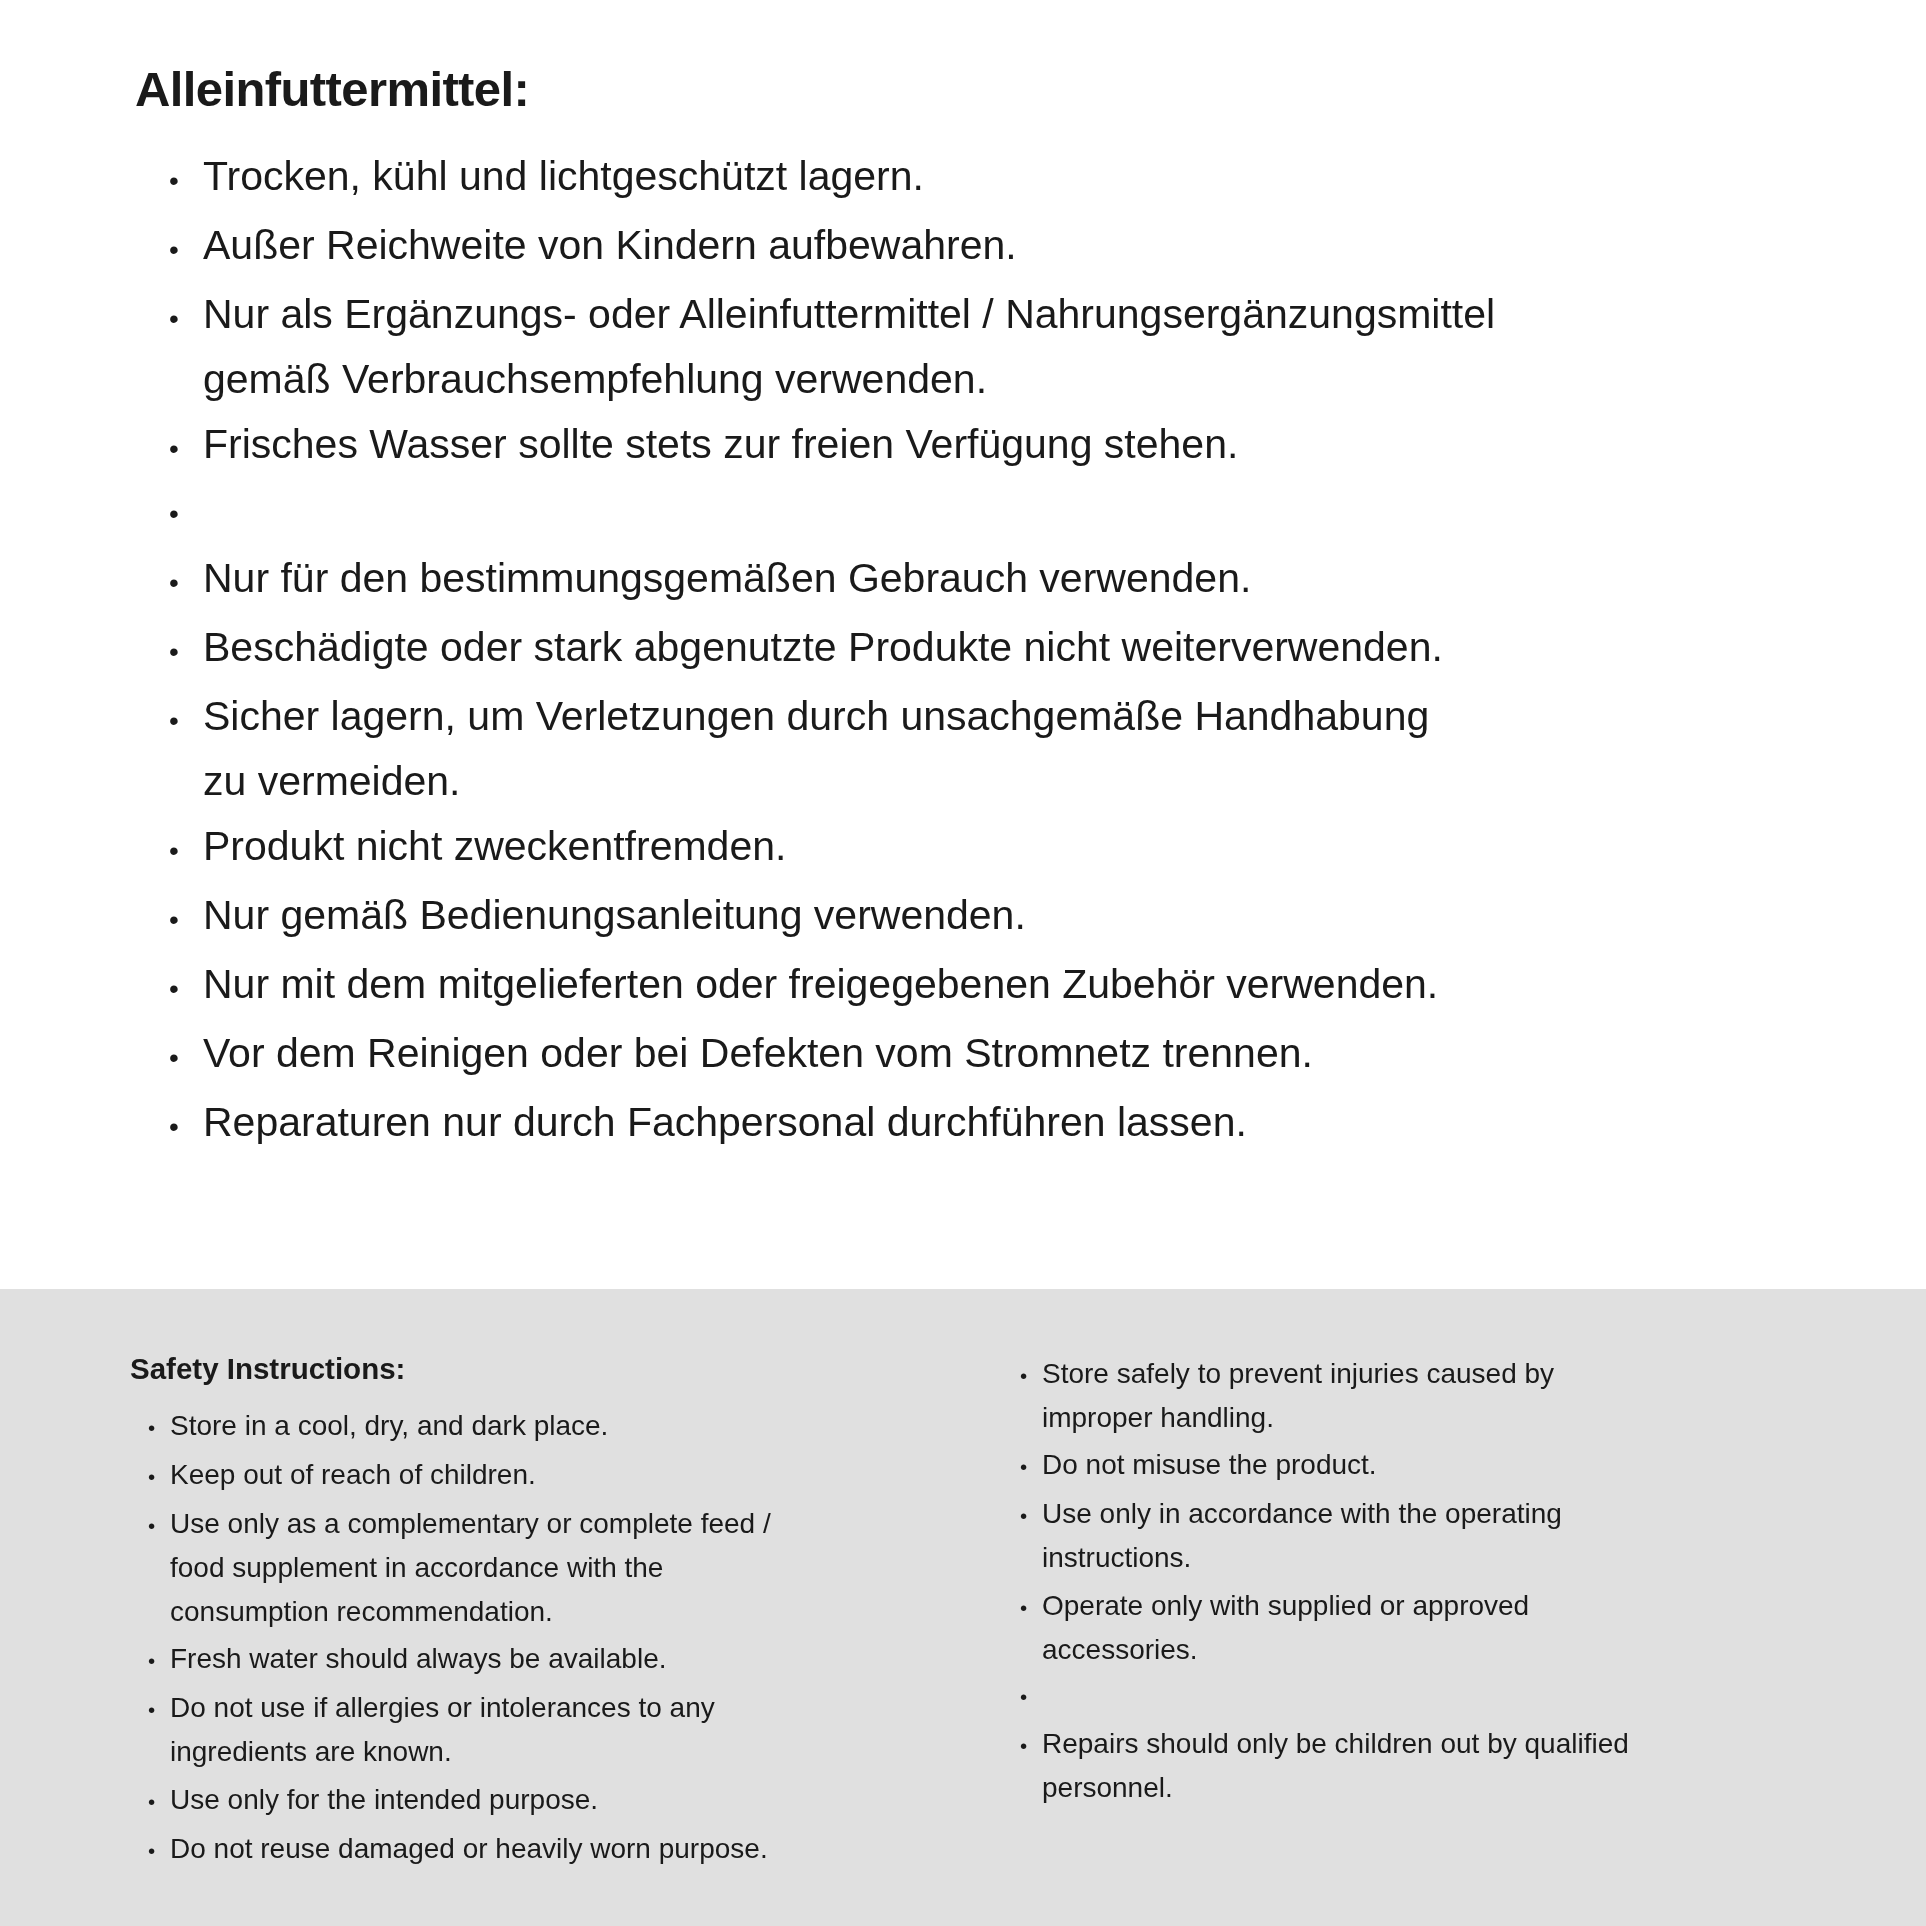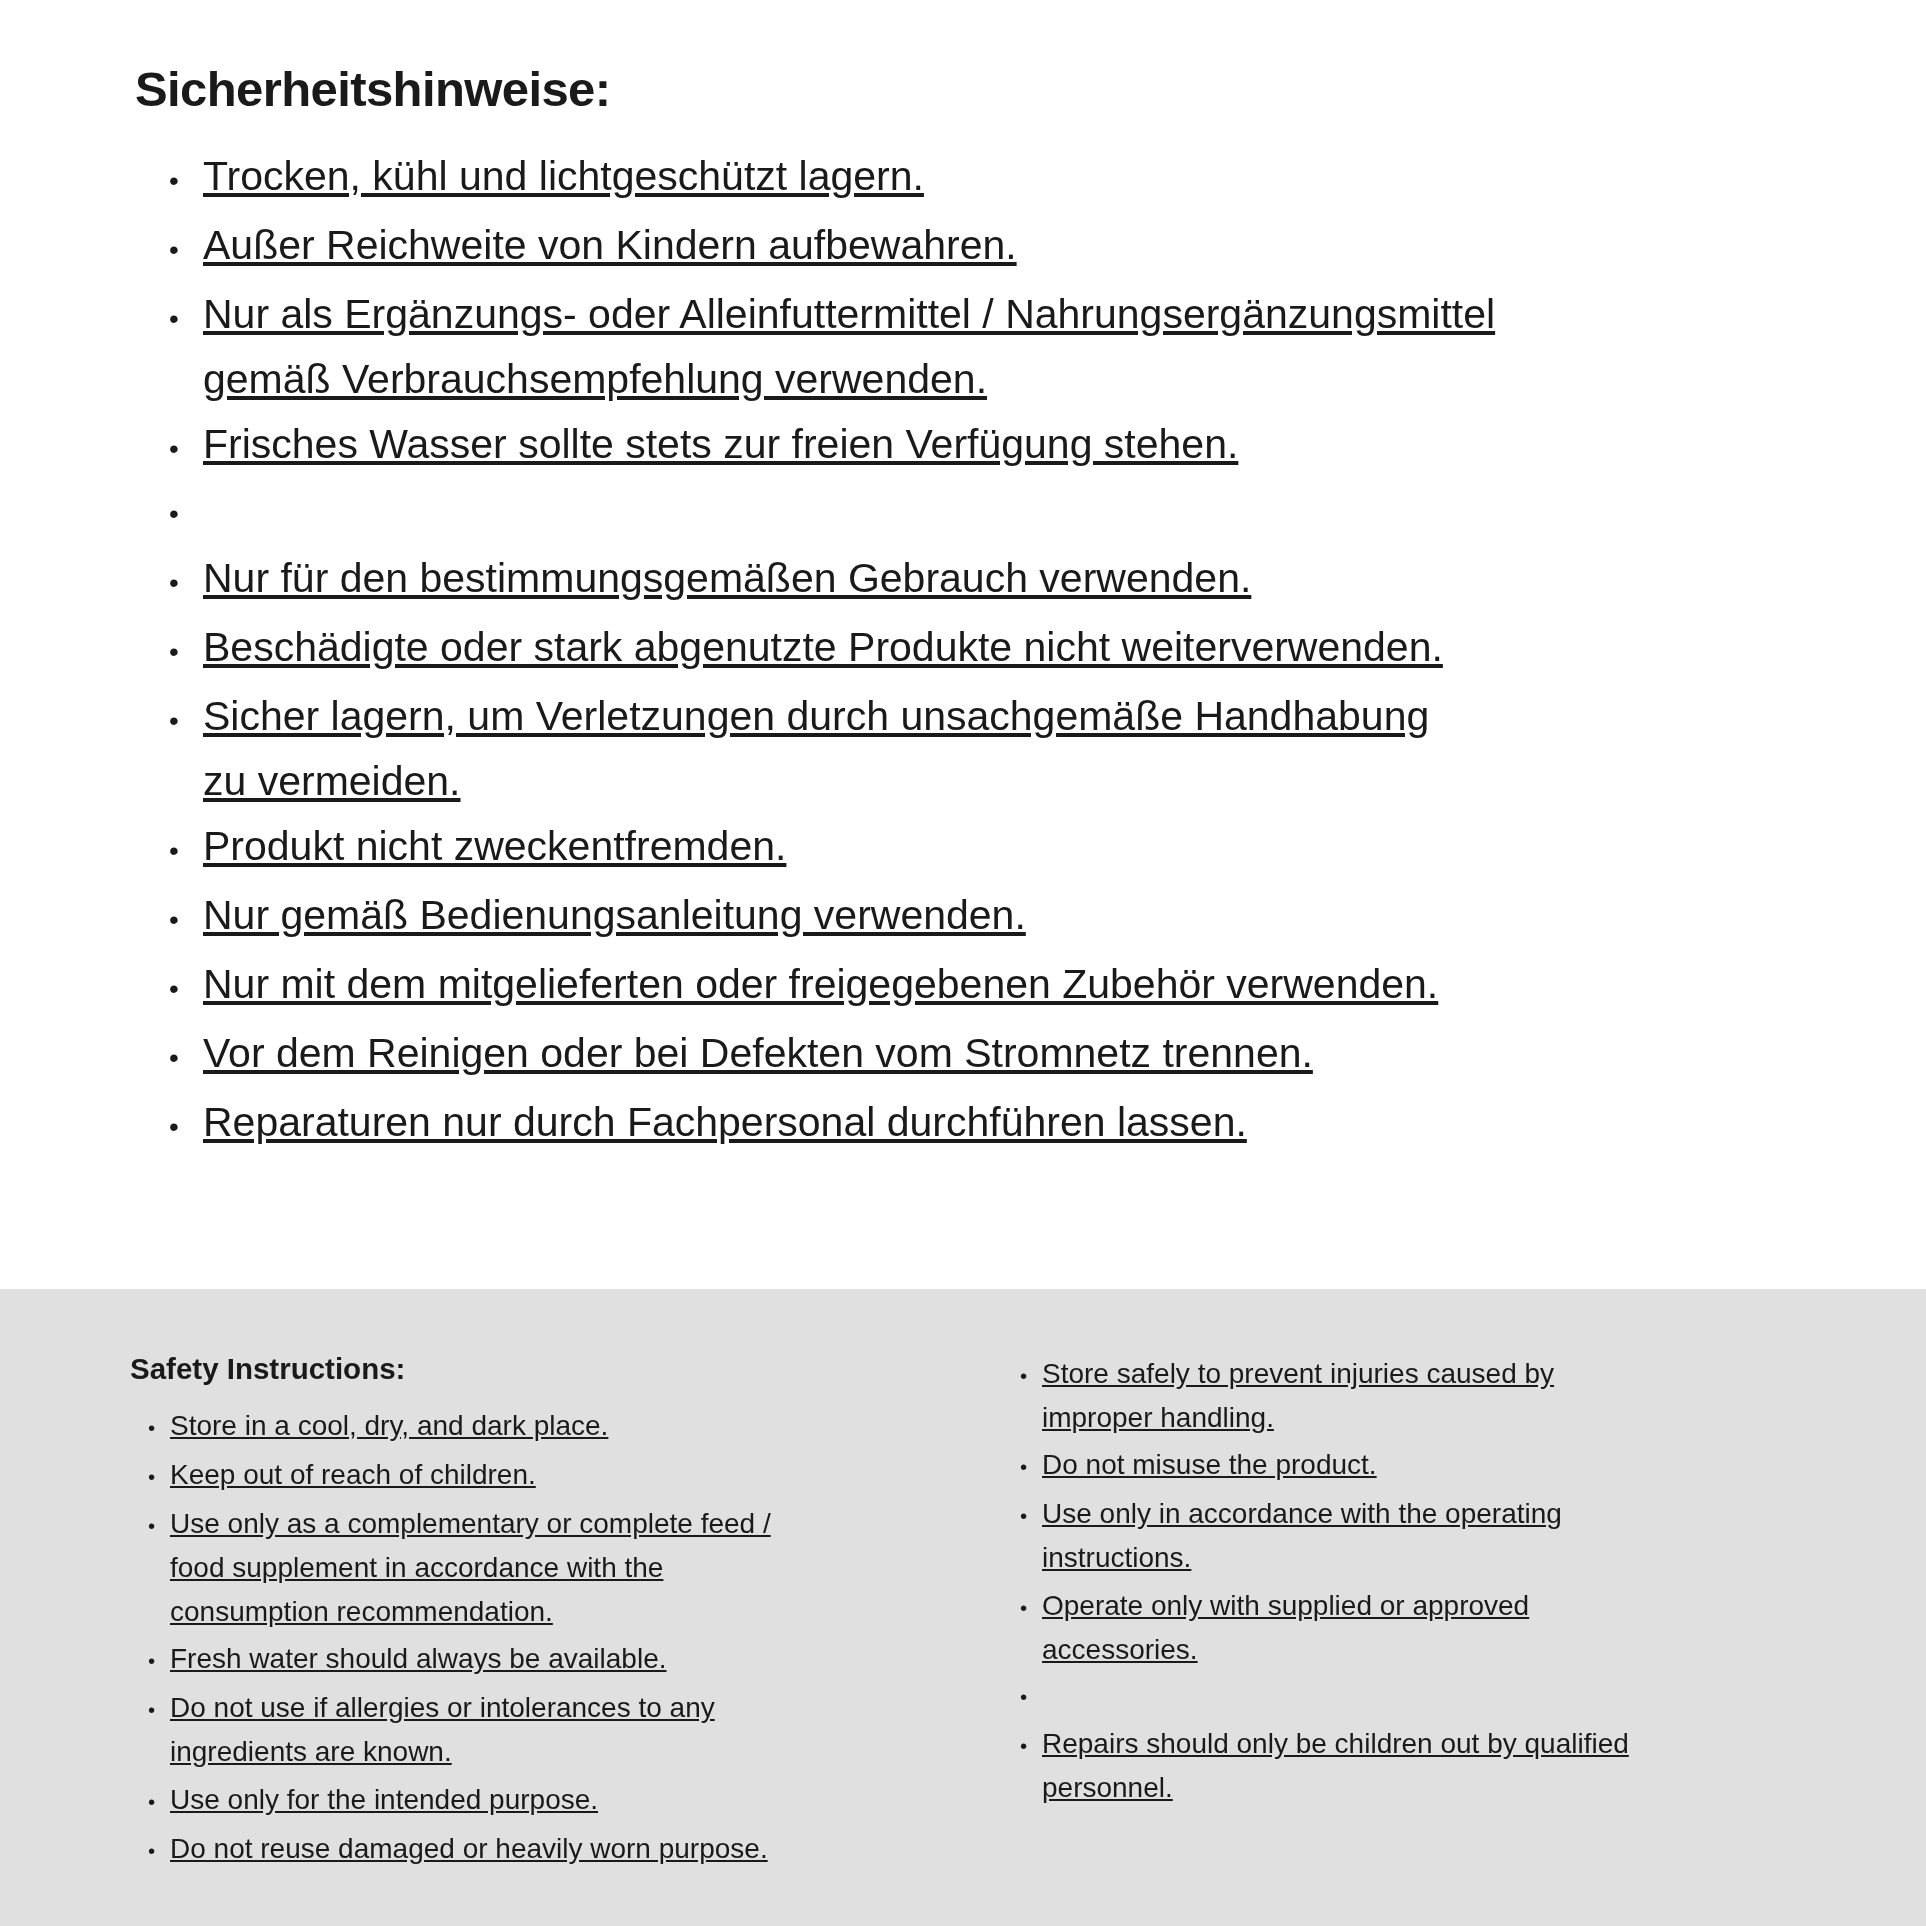--- a/index.html
+++ b/index.html
@@ -85,28 +85,28 @@
     display: flex;
     align-items: baseline;
     margin-bottom: 3.2px;
   }
   .en-list .marker {
     flex: 0 0 22px;
     width: 22px;
     font-size: 20.5px;
   }
 
-  .txt { white-space: pre-line; text-decoration: underline; }
+  .txt { white-space: pre-line; }
 </style>
 </head>
 <body>
 
 <div class="page">
 
-  <h1 class="de-heading">Sicherheitshinweise:</h1>
+  <h1 class="de-heading">Alleinfuttermittel:</h1>
 
   <ul class="de-list">
     <li class="item">
         <span class="marker">•</span>
         <span class="txt">Trocken, kühl und lichtgeschützt lagern.</span>
       </li>
     <li class="item">
         <span class="marker">•</span>
         <span class="txt">Außer Reichweite von Kindern aufbewahren.</span>
       </li>

